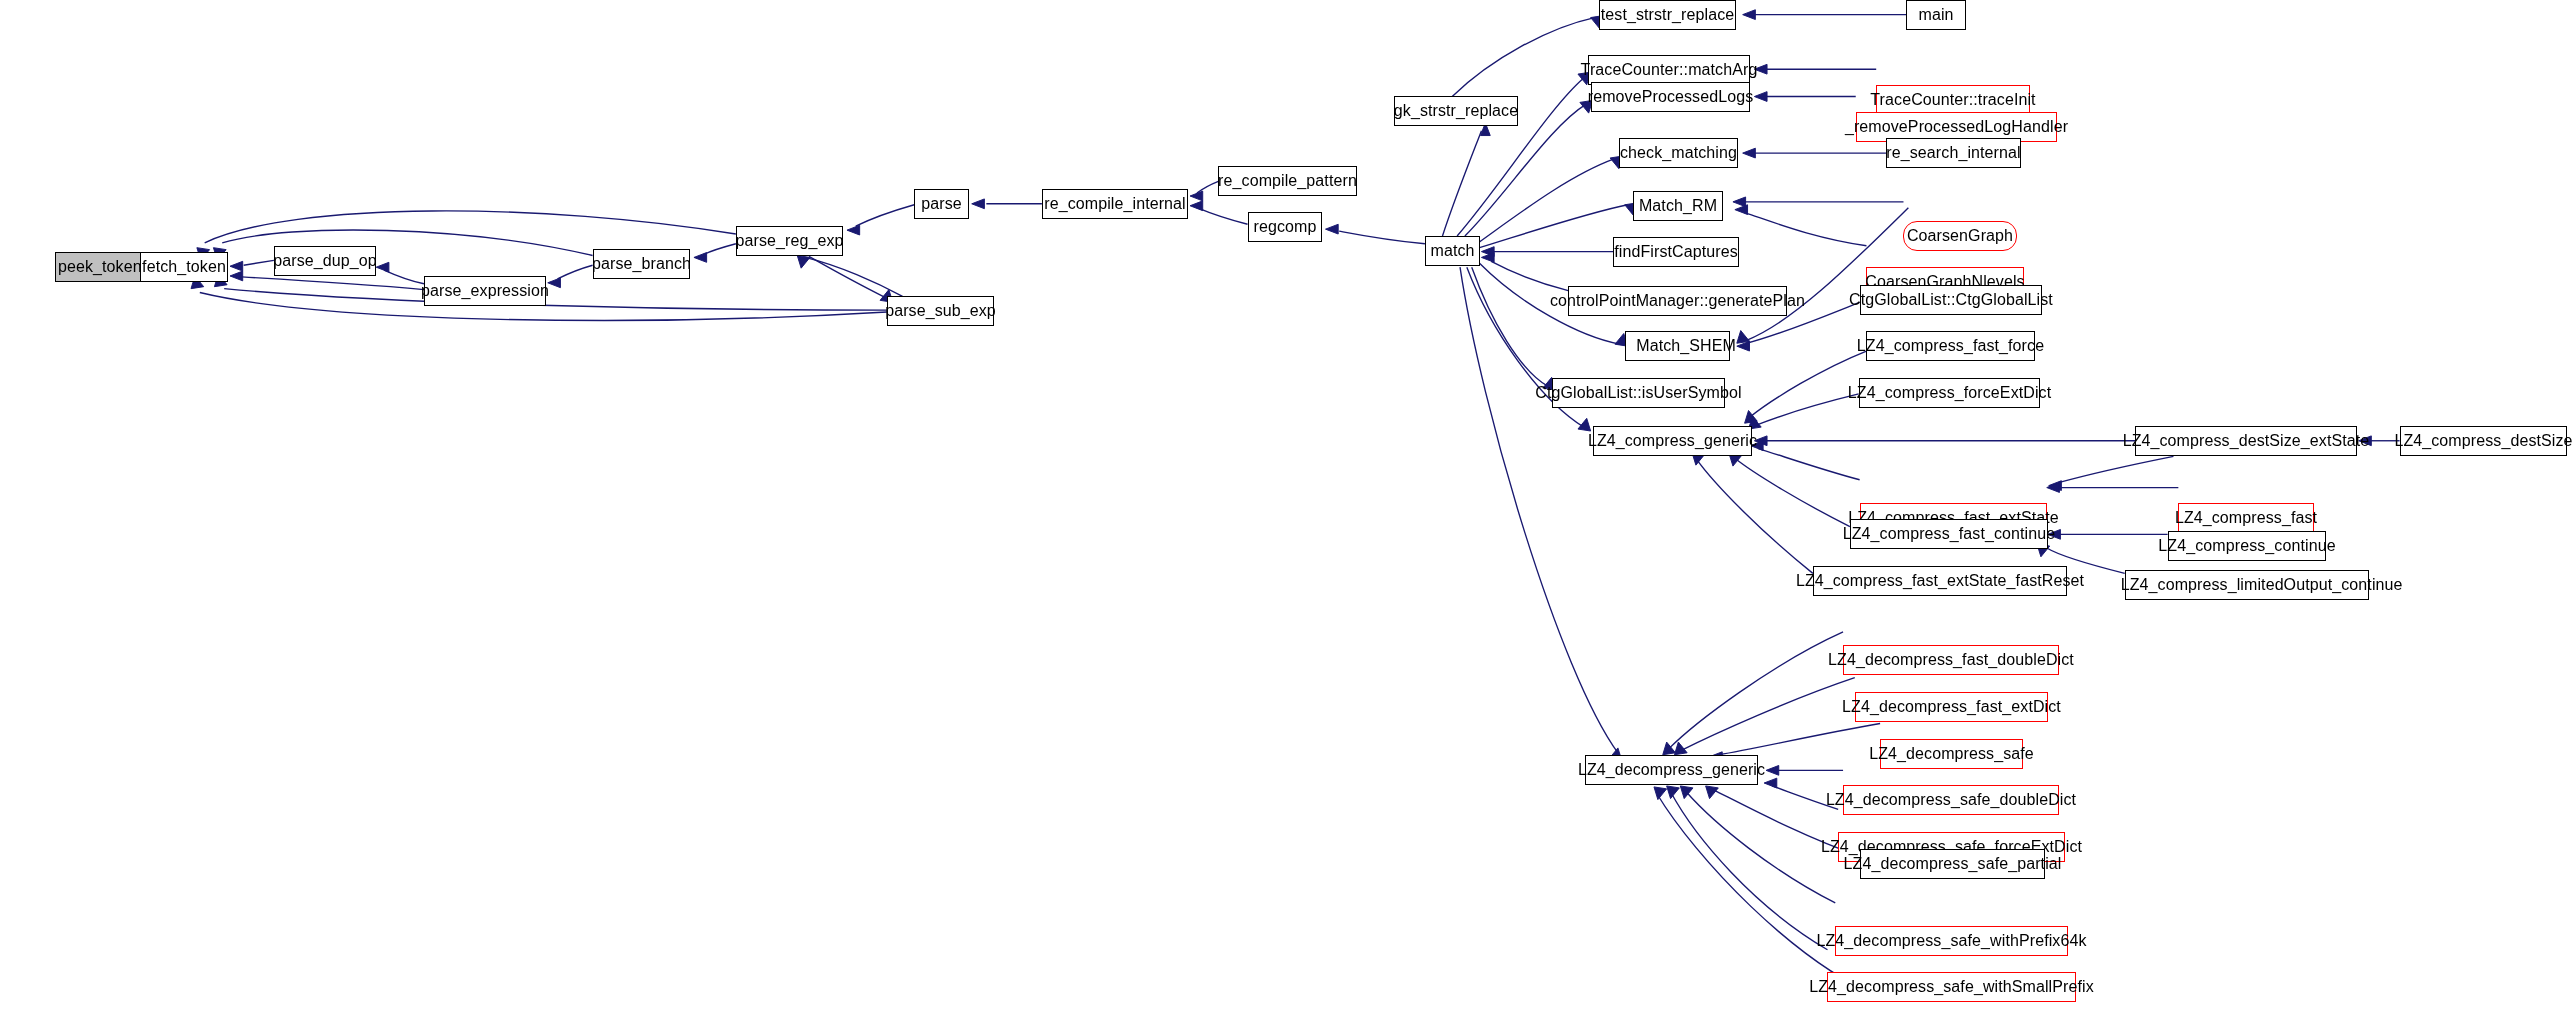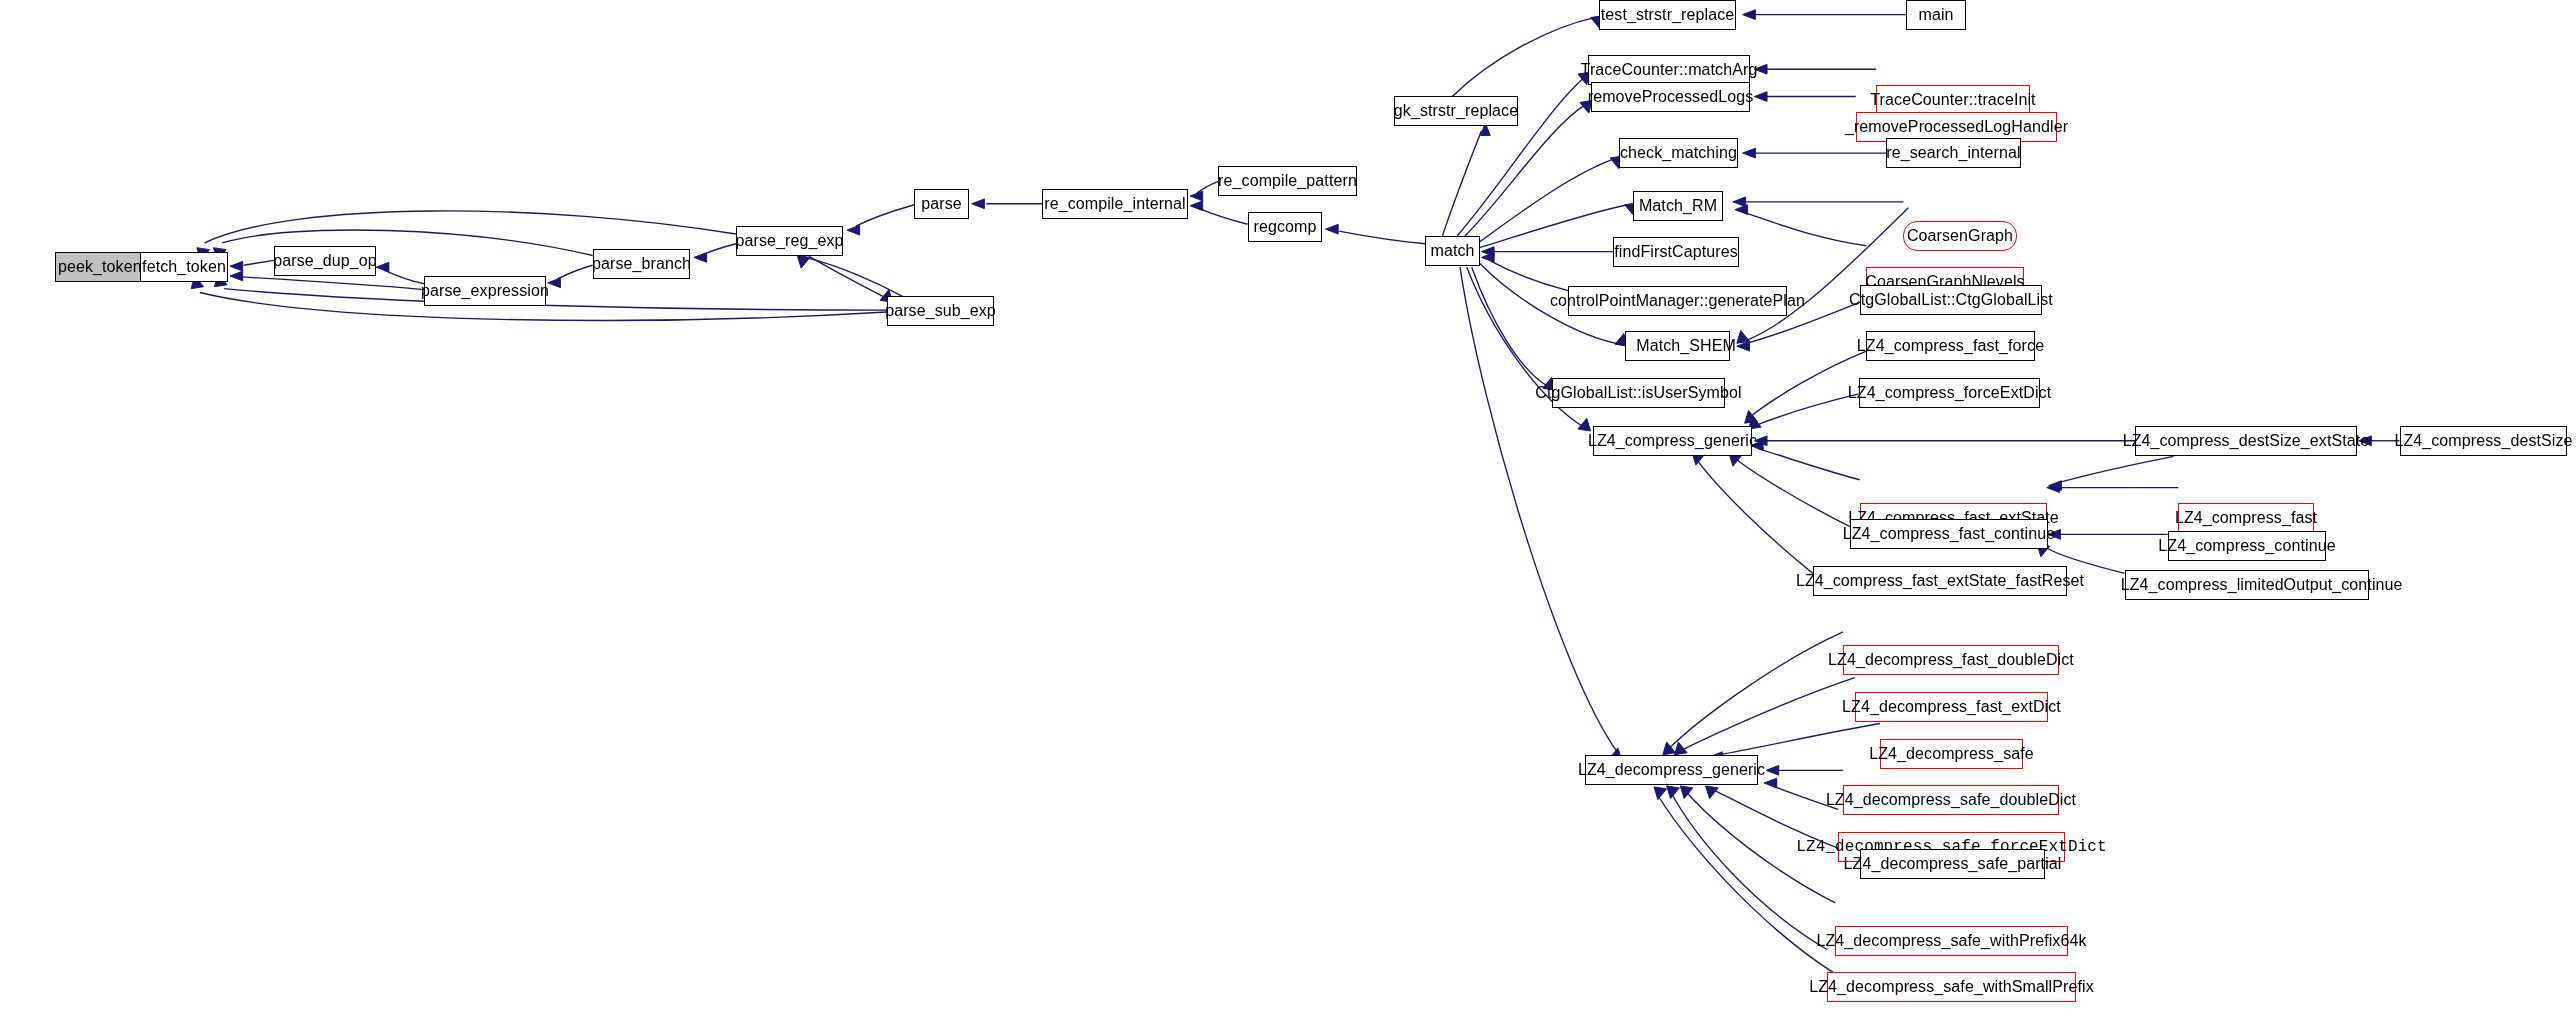--- a/index.html
+++ b/index.html
@@ -400,21 +400,21 @@
       </div>
       <div class="node red" style="left: 1855px; top: 662px; width: 193px; height: 30px;">
         <span class="lbl">LZ4_decompress_fast_extDict</span>
       </div>
       <div class="node red" style="left: 1880px; top: 709px; width: 143px; height: 30px;">
         <span class="lbl">LZ4_decompress_safe</span>
       </div>
       <div class="node red" style="left: 1843px; top: 755px; width: 216px; height: 30px;">
         <span class="lbl">LZ4_decompress_safe_doubleDict</span>
       </div>
-      <div class="node red" style="left: 1838px; top: 802px; width: 227px; height: 30px; font-family: Liberation Mono, monospace;">
+      <div class="node red" style="left: 1838px; top: 802px; width: 227px; height: 30px;">
         <span class="lbl">LZ4_decompress_safe_forceExtDict</span>
       </div>
       <div class="node" style="left: 1860px; top: 849px; width: 185px; height: 30px;">
         <span class="lbl">LZ4_decompress_safe_partial</span>
       </div>
       <div class="node red" style="left: 1835px; top: 896px; width: 233px; height: 30px;">
         <span class="lbl">LZ4_decompress_safe_withPrefix64k</span>
       </div>
       <div class="node red" style="left: 1827px; top: 942px; width: 249px; height: 30px;">
         <span class="lbl">LZ4_decompress_safe_withSmallPrefix</span>

